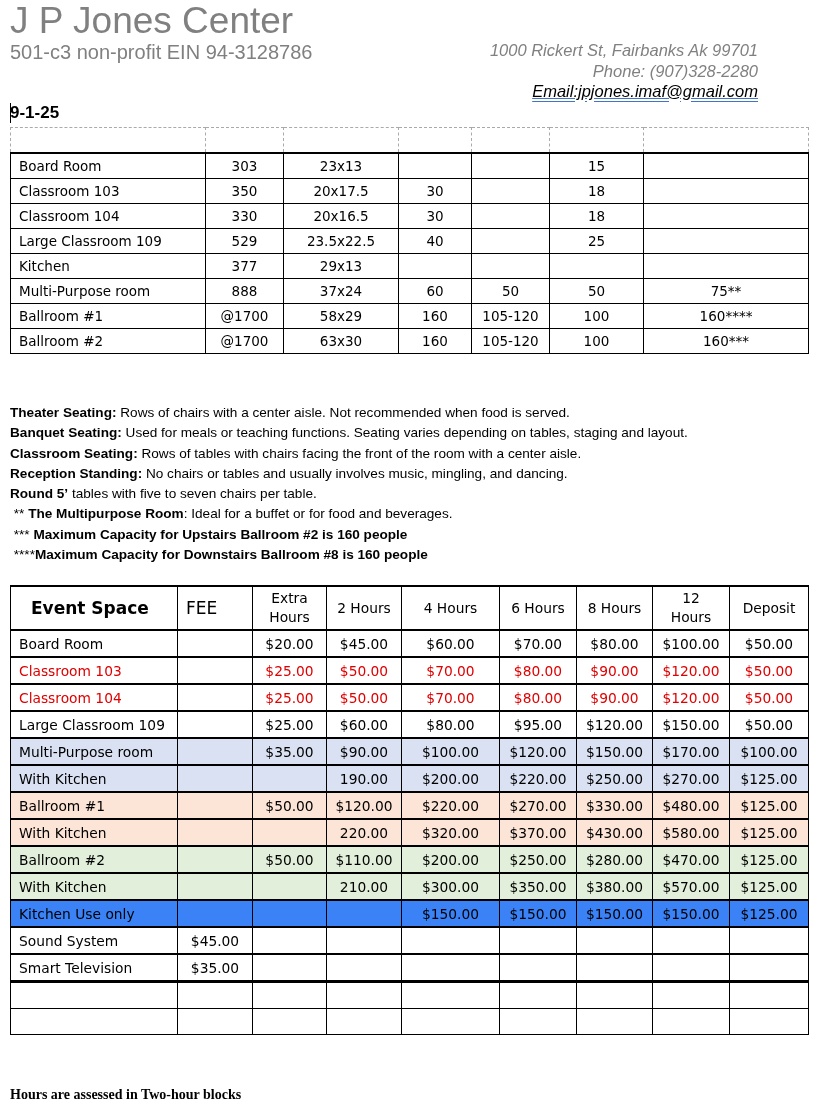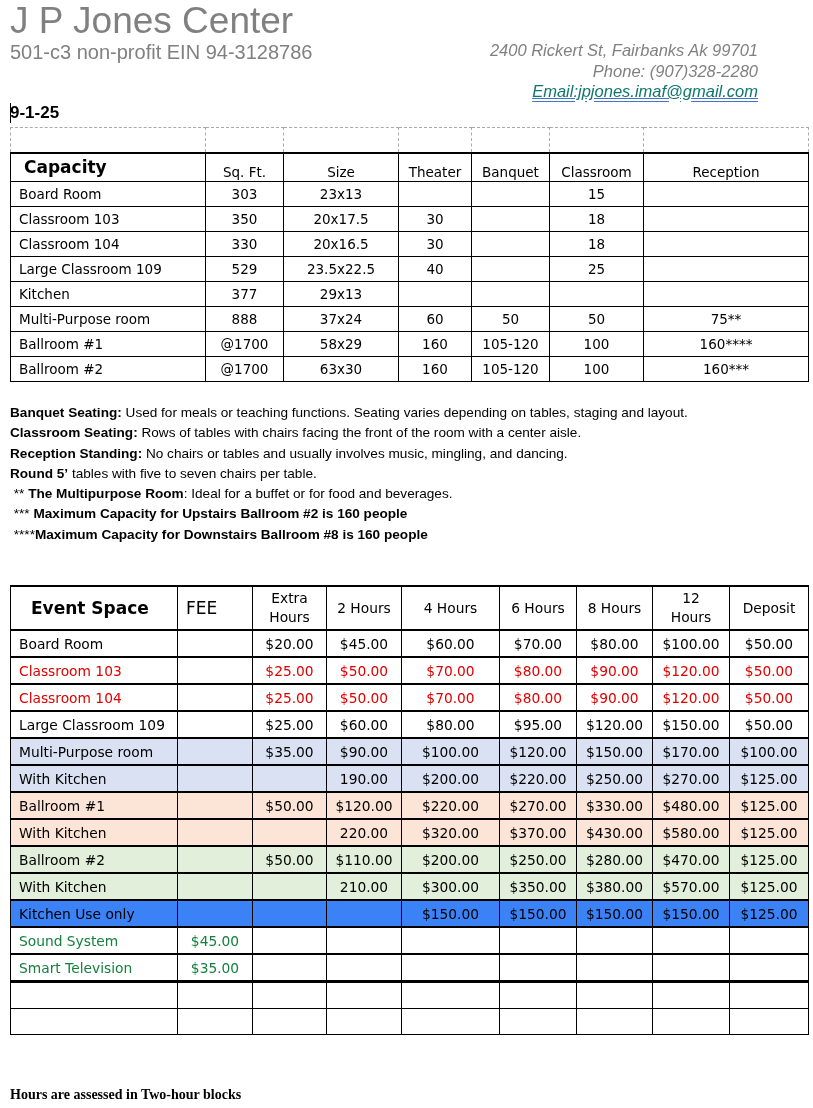--- a/index.html
+++ b/index.html
@@ -1,54 +1,54 @@
 <!DOCTYPE html>
 <html><head>
 <meta charset="utf-8">
 <style>
   html, body { margin:0; padding:0; background:#fff; }
   body { width:813px; height:1108px; position:relative; overflow:hidden; font-family:"Liberation Sans", sans-serif; color:#000; }
   .abs { position:absolute; }
   .title { left:10px; top:0px; font-size:37px; color:#808080; line-height:42px; white-space:nowrap; }
   .ein { left:10px; top:41px; font-size:20px; color:#808080; white-space:nowrap; }
   .addr { right:55px; text-align:right; font-style:italic; color:#808080; font-size:16.5px; white-space:nowrap; }
-  .addr1 { top:41px; } .addr2 { top:62px; } .addr3 { top:82px; color:#0f766e; text-decoration:underline; text-decoration-color:#4472c4; text-decoration-style:double; }
+  .addr1 { top:41px; } .addr2 { top:62px; } .addr3 { top:82px; color:#000000; text-decoration:underline; text-decoration-color:#4472c4; text-decoration-style:double; }
   .date { left:10px; top:103px; font-size:17px; font-weight:bold; font-family:"Liberation Sans", sans-serif; }
   .cursor { left:10px; top:103px; width:1px; height:20px; background:#000; }
   table { border-collapse:collapse; position:absolute; font-family:"DejaVu Sans", sans-serif; }
   td { padding:0; font-size:13px; white-space:nowrap; }
   .cap { left:10px; top:127px; width:798px; table-layout:fixed; }
   .cap td { border:1px solid #000; height:24px; text-align:center; font-size:13.5px; }
   .cap td.l { text-align:left; padding-left:8px; }
   .cap tr.ghost td { border:1px dashed #aaa; border-bottom:2px solid #000; height:24px; }
   .cap tr.hdr td { height:26px; vertical-align:bottom; padding-bottom:1px; }
   .cap tr.hdr td.bighdr { font-size:17px; font-weight:bold; vertical-align:middle; padding-left:13px; }
   .notes { left:10px; top:403px; font-size:13.6px; line-height:20.3px; font-family:"Liberation Sans", sans-serif; }
   .notes div { white-space:nowrap; }
   .fee { left:10px; top:585px; width:798px; table-layout:fixed; }
   .fee td { border:1px solid #000; border-bottom-width:2px; height:25px; text-align:center; font-size:13.8px; }
   .fee td.l { text-align:left; padding-left:8px; }
   .fee tr.hdr td { height:42px; line-height:19px; border-top:2px solid #000; }
   .fee tr.hdr td.bighdr { font-size:17px; font-weight:bold; text-align:left; padding-left:20px;margin-top:18px; }
   .fee tr.hdr td.feehdr { font-size:17px; font-weight:normal; text-align:left; padding-left:8px; }
   .red td { color:#e00000; }
-  .darkred { color:#15803d; }
+  .darkred { color:#000000; }
   .blue td { background:#d9e1f2; }
   .peach td { background:#fce4d6; }
   .green td { background:#e2efda; }
   .gray td { background:#3b82f6; }
   .fee tr.dash td { border-bottom:1px dashed #999; }
   .footer { left:10px; top:1087px; font-size:14px; font-weight:bold; white-space:nowrap; font-family:Liberation Serif, serif; }
 </style>
 </head>
 <body>
 
 <div class="abs title">J P Jones Center</div>
 <div class="abs ein">501-c3 non-profit EIN 94-3128786</div>
-<div class="abs addr addr1">2400 Rickert St, Fairbanks Ak 99701</div>
+<div class="abs addr addr1">1000 Rickert St, Fairbanks Ak 99701</div>
 <div class="abs addr addr2">Phone: (907)328-2280</div>
 <div class="abs addr addr3">Email:jpjones.imaf@gmail.com</div>
 <div class="abs cursor"></div>
 <div class="abs date">9-1-25</div>
 
 <table class="cap">
   <colgroup>
     <col style="width:195px">
       <col style="width:78px">
       <col style="width:115px">
@@ -60,29 +60,20 @@
   <tbody>
       <tr class="ghost">
     <td></td>
         <td></td>
         <td></td>
         <td></td>
         <td></td>
         <td></td>
         <td></td>
   </tr>
-  <tr class="hdr">
-    <td class="l bighdr">Capacity</td>
-    <td>Sq. Ft.</td>
-    <td>Size</td>
-    <td>Theater</td>
-    <td>Banquet</td>
-    <td>Classroom</td>
-    <td>Reception</td>
-  </tr>
   <tr>
     <td class="l">Board Room</td>
         <td>303</td>
         <td>23x13</td>
         <td></td>
         <td></td>
         <td>15</td>
         <td></td>
   </tr>
   <tr>
@@ -145,20 +136,21 @@
         <td>63x30</td>
         <td>160</td>
         <td>105-120</td>
         <td>100</td>
         <td>160***</td>
   </tr>
 </tbody>
   </table>
 
 <div class="abs notes">
+  <div><b>Theater Seating:</b><span> Rows of chairs with a center aisle. Not recommended when food is served.</span></div>
   <div><b>Banquet Seating:</b><span> Used for meals or teaching functions. Seating varies depending on tables, staging and layout.</span></div>
   <div><b>Classroom Seating:</b><span> Rows of tables with chairs facing the front of the room with a center aisle.</span></div>
   <div><b>Reception Standing:</b><span> No chairs or tables and usually involves music, mingling, and dancing.</span></div>
   <div><b>Round 5’</b><span> tables with five to seven chairs per table.</span></div>
   <div style="white-space:pre"><span> ** </span><b>The Multipurpose Room</b><span>: Ideal for a buffet or for food and beverages.</span></div>
   <div style="white-space:pre"><span> *** </span><b>Maximum Capacity for Upstairs Ballroom #2 is 160 people</b></div>
   <div style="white-space:pre"><span> ****</span><b>Maximum Capacity for Downstairs Ballroom #8 is 160 people</b></div>
 </div>
 
 <table class="fee">

